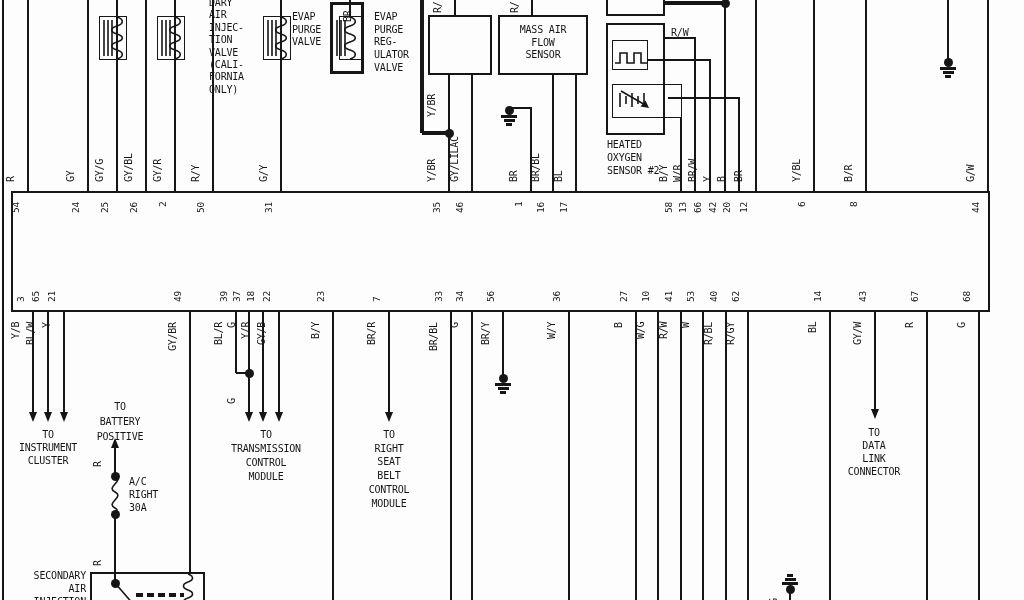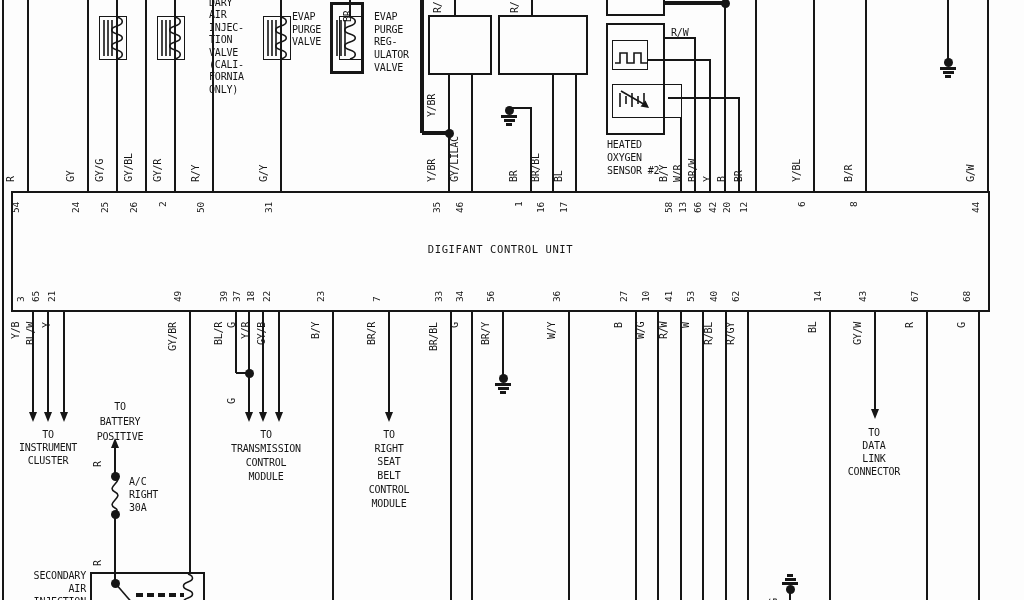--- a/index.html
+++ b/index.html
@@ -23,21 +23,20 @@
   .svgbox svg path,.svgbox svg line{stroke:#161616;stroke-width:1.6;fill:none;}
   .dash{position:absolute;height:4px;background:repeating-linear-gradient(90deg,#161616 0 7px,transparent 7px 11px);}
   .unit-title{position:absolute;left:11px;top:243px;width:979px;text-align:center;
       font-size:10.5px;letter-spacing:0.6px;}
 </style>
 </head>
 <body>
 
 <div id="stage">
   <div class="bx" id="unit-box" style="left:11px;top:191px;width:979px;height:121px;"></div>
-  <div class="unit-title">DIGIFANT CONTROL UNIT</div>
 <div class="w" style="left: 2px; top: 0px; height: 600px; width: 2px;"></div>
     <div class="w" style="left: 420px; top: 0px; height: 133px; width: 4px;"></div>
     <div class="w" style="left: 454px; top: 0px; height: 16px; width: 2px;"></div>
     <div class="w" style="left: 531px; top: 0px; height: 16px; width: 2px;"></div>
     <div class="w" style="left: 349px; top: 0px; height: 16px; width: 2px;"></div>
     <div class="w" style="left: 947px; top: 0px; height: 62px; width: 2px;"></div>
     <div class="w" style="left: 114px; top: 448px; height: 28px; width: 2px;"></div>
     <div class="w" style="left: 114px; top: 514px; height: 69px; width: 2px;"></div>
     <div class="w" style="left: 789px; top: 589px; height: 11px; width: 2px;"></div>
     <div class="h" style="left: 422px; top: 131px; width: 29px; height: 4px;"></div>
@@ -242,20 +241,23 @@
 FORNIA
 ONLY)</div>
     <div class="txt" style="top: 11px; line-height: 12.7px; left: 292px;">EVAP
 PURGE
 VALVE</div>
     <div class="txt" style="top: 11px; line-height: 12.7px; left: 374px;">EVAP
 PURGE
 REG-
 ULATOR
 VALVE</div>
+    <div class="txt" style="top: 24px; line-height: 12.7px; left: 473px; width: 140px; text-align: center;">MASS AIR
+FLOW
+SENSOR</div>
     <div class="txt" style="top: 138px; line-height: 13px; left: 607px;">HEATED
 OXYGEN
 SENSOR #2</div>
     <div class="txt" style="top: 27px; line-height: 12px; left: 671px;">R/W</div>
     <div class="txt" style="top: 428px; line-height: 13px; left: -22px; width: 140px; text-align: center;">TO
 INSTRUMENT
 CLUSTER</div>
     <div class="txt" style="top: 399px; line-height: 15px; left: 50px; width: 140px; text-align: center;">TO
 BATTERY
 POSITIVE</div>

